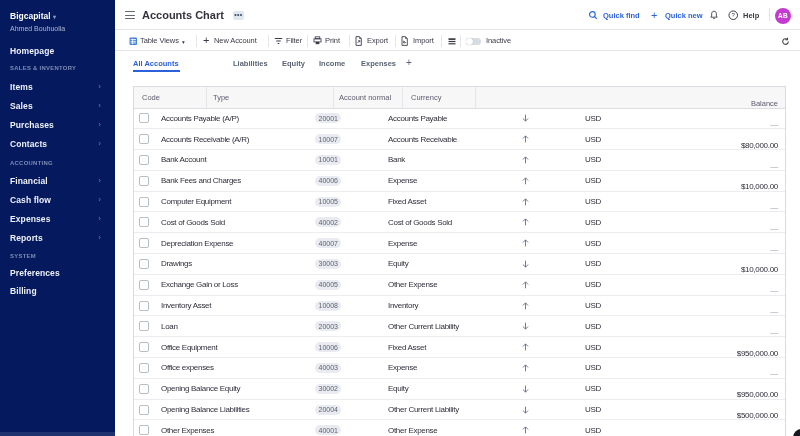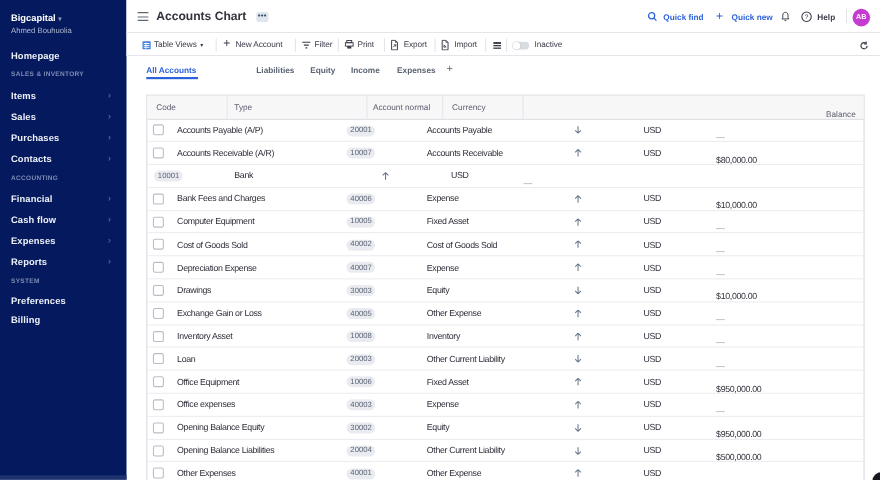--- a/index.html
+++ b/index.html
@@ -43,21 +43,21 @@
   font-size:7.5px; color:#5c5c6e; align-items:center; }
 .hc { height:100%; display:flex; align-items:center; border-right:1px solid #e4e6ea; }
 .hc:last-child { border-right:none; }
 .row { height:20.8px; border-bottom:1px solid #ebedf0; display:flex; align-items:center;
   font-size:8px; letter-spacing:-0.3px; color:#2e2e3a; }
 .c1 { width:175px; display:flex; align-items:center; padding-left:5px; }
 .c2 { width:73px; padding-left:6px; }
 .c3 { width:127px; padding-left:6px; }
 .c4 { width:69px; padding-left:13px; color:#5f7083; font-size:9px; }
 .c5 { width:73px; padding-left:7px; }
-.c6 { flex:1; padding-right:7px;margin-top:12px; }
+.c6 { flex:1; text-align:right; padding-right:7px;margin-top:12px; }
 .cb { width:10px; height:10px; border:1px solid #b6bec8; border-radius:2px; background:#fff;
   margin-right:12px; flex:none; }
 .badge { display:inline-block; background:#e9ebf0; border-radius:5px; padding:1.5px 3.5px;
   font-size:7px; letter-spacing:0; color:#5a6474; }
 .dash { color:#98a0a8; }
 .hsort { font-size:5.5px; color:#5c5c6e; margin-left:3px; }
 svg.ic { display:block; }
 .bubble { position:absolute; right:-10px; bottom:-10px; width:17px; height:17px; border-radius:50%;
   background:#17171f; }
 </style>
@@ -201,20 +201,21 @@
       <div class="c3">Accounts Receivable</div>
       <div class="c4">
         <svg class="ic" width="7" height="8" viewBox="0 0 7 8">
           <path d="M3.5 7.3 L3.5 0.9 M3.5 0.9 L0.9 3.5 M3.5 0.9 L6.1 3.5" fill="none" stroke="#66768a" stroke-width="0.95"></path>
         </svg>
       </div>
       <div class="c5">USD</div>
       <div class="c6">$80,000.00</div>
     </div>
   <div class="row">
+      <div class="c1"><span class="cb"></span>Bank Account</div>
       <div class="c2"><span class="badge">10001</span></div>
       <div class="c3">Bank</div>
       <div class="c4">
         <svg class="ic" width="7" height="8" viewBox="0 0 7 8">
           <path d="M3.5 7.3 L3.5 0.9 M3.5 0.9 L0.9 3.5 M3.5 0.9 L6.1 3.5" fill="none" stroke="#66768a" stroke-width="0.95"></path>
         </svg>
       </div>
       <div class="c5">USD</div>
       <div class="c6 dash">—</div>
     </div>

